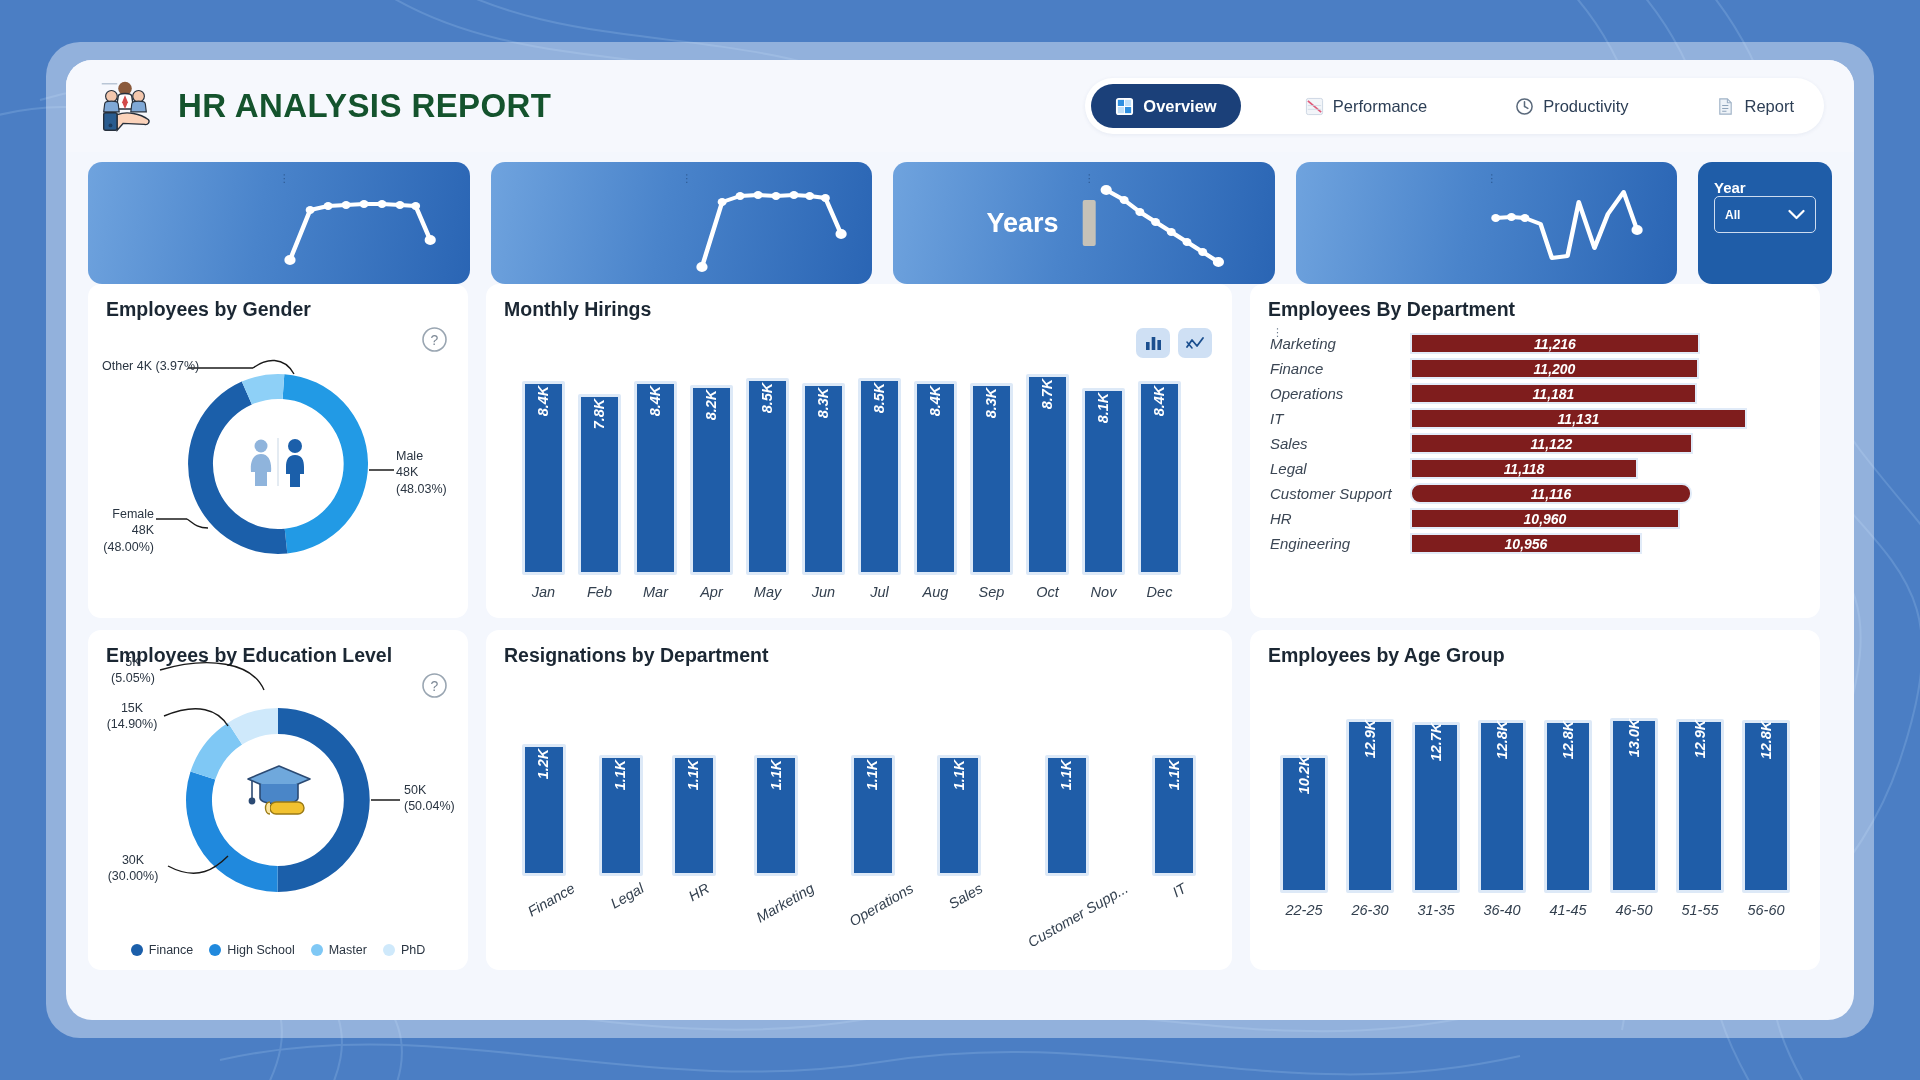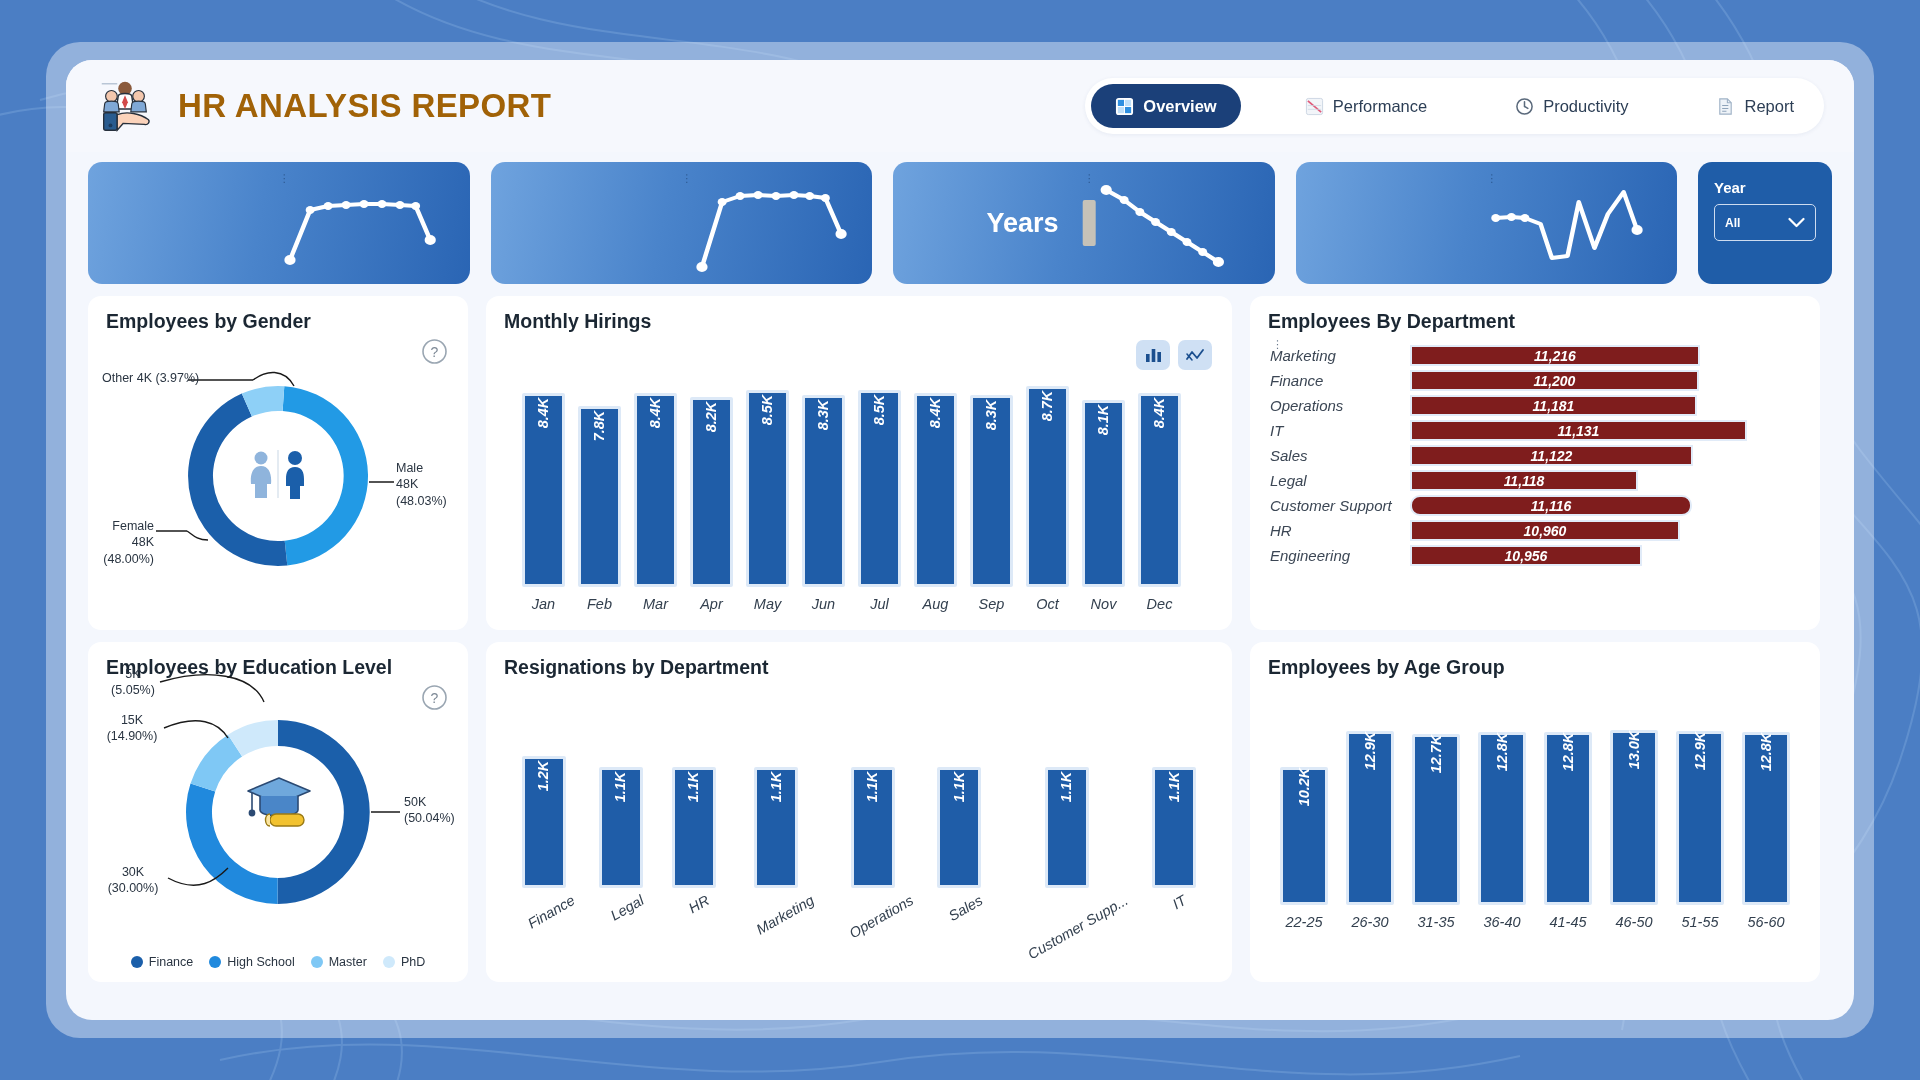--- a/index.html
+++ b/index.html
@@ -32,21 +32,21 @@
   .header {
     position: absolute; left: 0; top: 0;
     width: 1788px; height: 92px;
     background: #f6f8fd;
     display: flex; align-items: center;
   }
   .logo { width: 62px; height: 62px; margin-left: 28px; flex: none; }
   .app-title {
     margin-left: 22px;
     font-size: 33px; font-weight: bold;
-    color: #a16207; letter-spacing: 0.4px;
+    color: #14532d; letter-spacing: 0.4px;
   }
   .tabs {
     margin-left: auto; margin-right: 30px;
     display: flex; align-items: center;
     background: #ffffff;
     border-radius: 30px;
     height: 56px; padding: 0 6px;
     box-shadow: 0 1px 4px rgba(30,60,110,0.07);
     gap: 40px;
   }
@@ -88,33 +88,33 @@
     width: 13px; height: 46px;
     background: #c6c2b8; border-radius: 2px;
   }
   .year-filter {
     width: 134px; flex: none;
     background: #1f5da8;
     border-radius: 14px;
     padding: 17px 16px;
   }
   .year-filter-label {
-    color: #ffffff; font-size: 15px; font-weight: bold; margin-bottom: 8px;
+    color: #ffffff; font-size: 15px; font-weight: bold; margin-bottom: 0;
   }
   .year-select {
     border: 1px solid #cddcf0; border-radius: 5px;
     height: 37px; display: flex; align-items: center;
     padding: 0 10px; cursor: pointer;
   }
   .year-select-value { color: #ffffff; font-size: 12px; font-weight: bold; }
   .year-chevron { margin-left: auto; width: 17px; height: 11px; }
 
   
   .grid {
-    position: absolute; left: 22px; top: 236px;
+    position: absolute; left: 22px; top: 224px;
     width: 1744px; height: 704px;
     display: grid;
     grid-template-columns: 380px 746px 570px;
     grid-template-rows: 334px 340px;
     gap: 12px 18px;
     text-decoration: underline;
   }
   .panel {
     background: #ffffff; border-radius: 13px;
     position: relative; overflow: hidden;

